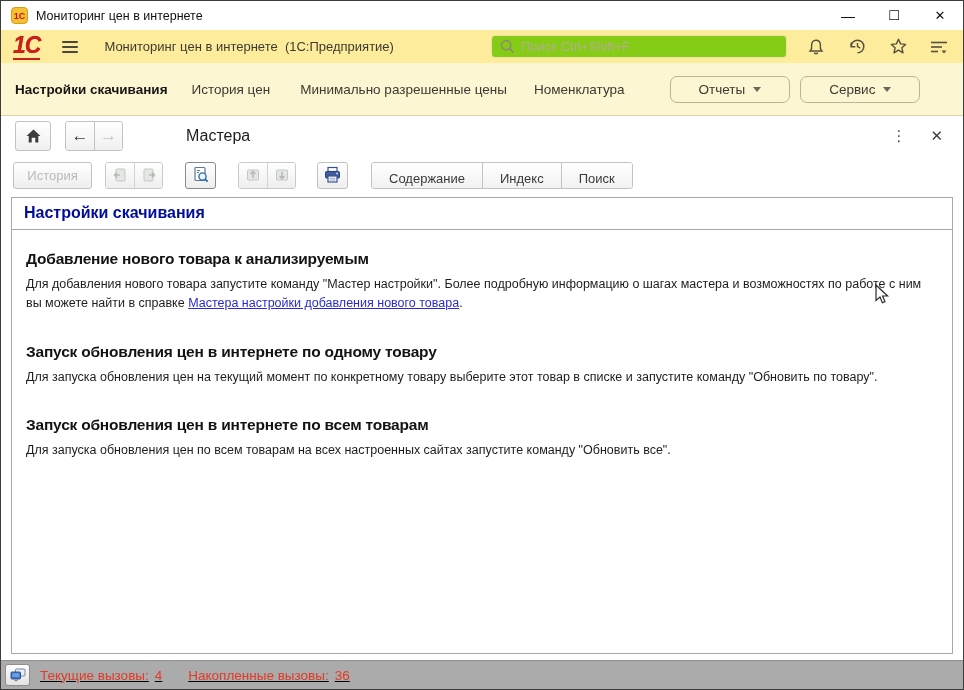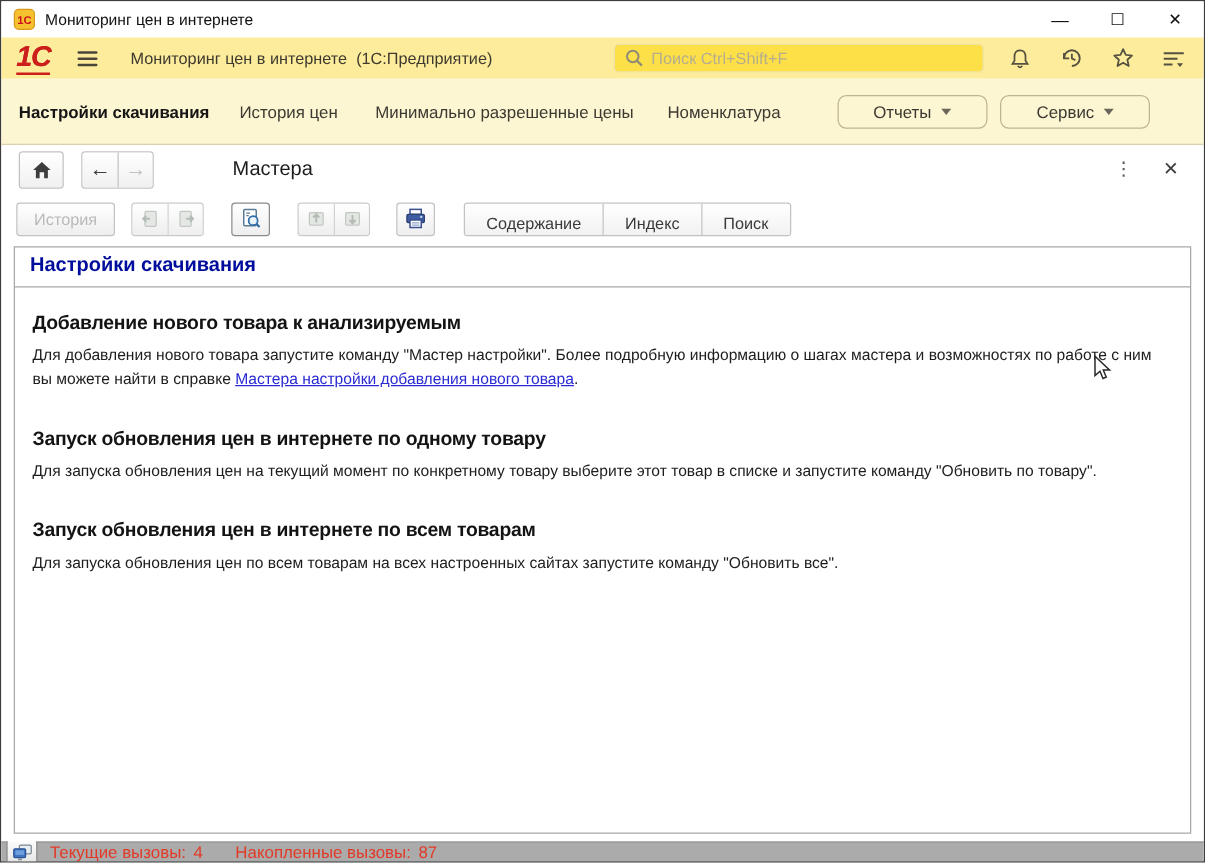--- a/index.html
+++ b/index.html
@@ -26,21 +26,21 @@
   .wc.max{ font-size:13px; }
 
   
   .appbar{ height:33px; background:#fcec9c; display:flex; align-items:center; padding:0 14px 0 12px; flex:0 0 auto; }
   .logo-1c{ color:#cc1f1b; font-size:23px; font-weight:bold; font-style:italic; letter-spacing:-1px; line-height:1;
             text-shadow:0 0 0 #cc1f1b; border-bottom:2px solid #cc1f1b; padding-bottom:1px; }
   .hamburger{ margin-left:22px; display:inline-flex; flex-direction:column; gap:3px; cursor:pointer; }
   .hamburger span{ width:16px; height:2px; background:#4a463c; border-radius:1px; }
   .appbar-title{ margin-left:26px; font-size:13px; color:#3e3a30; white-space:pre; }
   .searchbox{
-    margin-left:auto; width:296px; height:23px; background:#fde047; border:1px solid #eee3a4;
+    margin-left:auto; width:296px; height:23px; background:#84cc16; border:1px solid #eee3a4;
     border-radius:4px; display:flex; align-items:center; padding:0 8px; gap:6px;
   }
   .searchbox input{ flex:1; background:transparent; border:none; outline:none; font-size:13px; color:#5a564a; font-family:inherit; }
   .searchbox input::placeholder{ color:#b5ad8e; }
   .appbar-icons{ display:flex; align-items:center; gap:21px; margin-left:19px; }
   .abicon{ width:20px; height:20px; display:flex; align-items:center; justify-content:center; cursor:pointer; }
 
   
   .navbar{ height:53px; background:#fdf6d2; border-bottom:1px solid #d9d2ad; display:flex; align-items:center; padding:0 14px; flex:0 0 auto; }
   .nav-tab{ font-size:13.5px; color:#3c3a32; margin-right:30px; cursor:pointer; white-space:nowrap; }
@@ -90,21 +90,21 @@
   
   .content-panel{ flex:1; margin:2px 10px 6px 10px; border:1px solid #a8a8a8; display:flex; flex-direction:column; overflow:hidden; }
   .page-title{ padding:6px 12px 7px 12px; font-size:16px; font-weight:bold; color:#000c9b; border-bottom:1px solid #a8a8a8; }
   .page-body{ padding:20px 14px; flex:1; }
   .section{ margin-bottom:30px; }
   .section h2{ font-size:15.5px; font-weight:bold; color:#131313; letter-spacing:-0.2px; margin-bottom:7px; }
   .section p{ font-size:12.5px; color:#1d1d1d; line-height:1.5; max-width:925px; }
   .section a{ color:#2a2ad2; text-decoration:underline; cursor:pointer; }
 
   
-  .statusbar{ height:16px; background:#ababab; border-top:1px solid #909090; display:flex; align-items:center; padding:0 8px 0 4px; flex:0 0 auto; }
+  .statusbar{ height:29px; background:#ababab; border-top:1px solid #909090; display:flex; align-items:center; padding:0 8px 0 4px; flex:0 0 auto;text-decoration:underline; }
   .status-icon-btn{ width:25px; height:22px; background:linear-gradient(#fdfdfd,#e3e3e3); border:1px solid #8f8f8f; border-radius:3px;
                     display:flex; align-items:center; justify-content:center; cursor:pointer; }
   .status-text{ margin-left:10px; font-size:13.5px; color:#e23a27; display:flex; gap:6px; }
   .status-text .gap{ width:14px; }
 
   
   .cursor{ position:absolute; left:872px; top:168px; z-index:50; pointer-events:none; }
 </style>
 </head>
 <body>
@@ -303,17 +303,17 @@
           <rect x="1" y="4" width="9.5" height="7" rx="1" fill="#3f74c4" stroke="#2c5592" stroke-width="1"></rect>
           <rect x="2.3" y="5.3" width="6.9" height="3.6" fill="#6fa0de"></rect>
           <line x1="4.5" y1="12.5" x2="7.5" y2="12.5" stroke="#7a8794" stroke-width="1.4"></line>
         </svg>
     </span>
     <span class="status-text">
       <span>Текущие вызовы:</span>
       <span>4</span>
       <span class="gap"></span>
       <span>Накопленные вызовы:</span>
-      <span>87</span>
+      <span>36</span>
     </span>
   </div>
 
 </div>
 
 </body></html>

